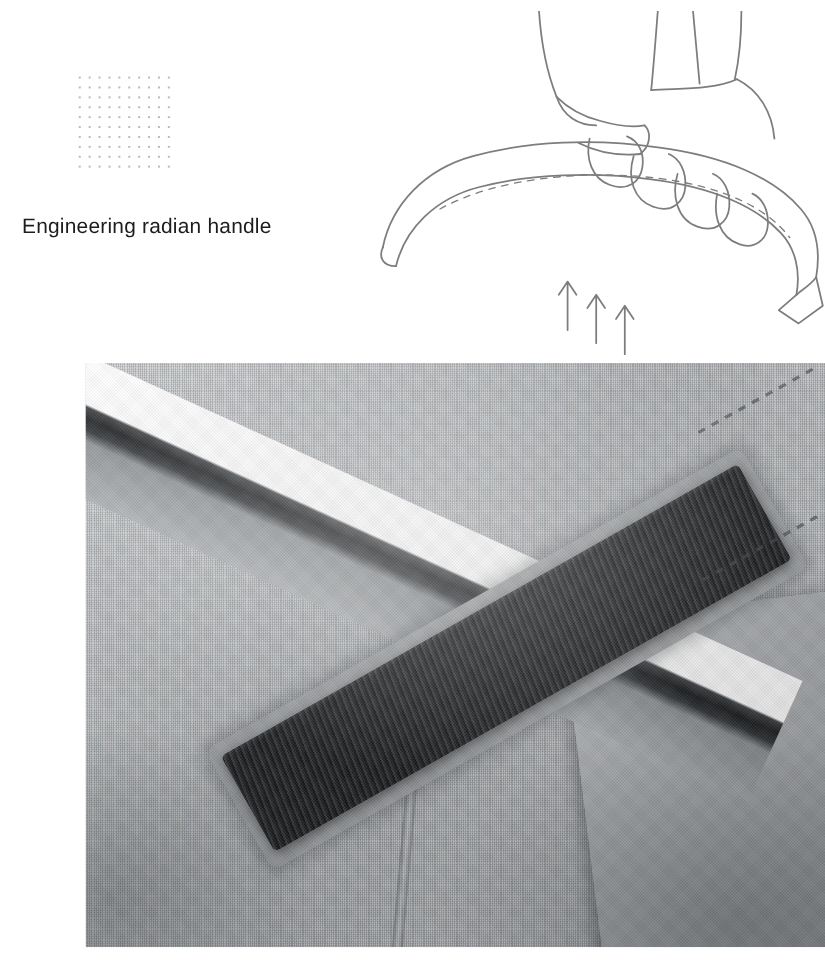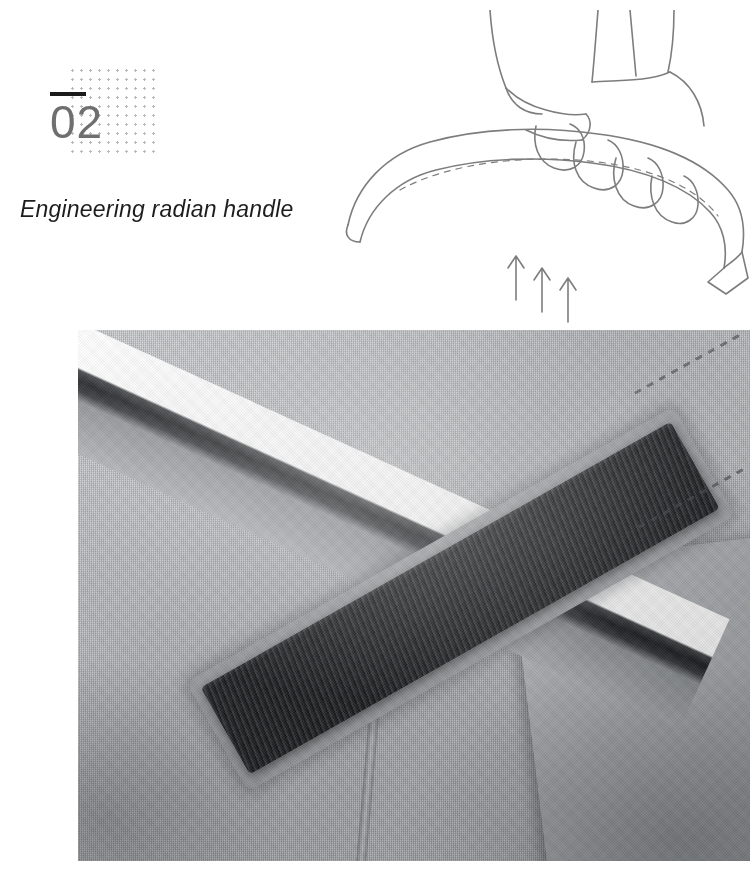--- a/index.html
+++ b/index.html
@@ -61,25 +61,24 @@
     font-weight: 400;
     color: #6f6f6f;
     letter-spacing: 1px;
     font-family: "Liberation Sans", sans-serif;
   }
 
   #section-caption {
     position: absolute;
     left: 20px;
     top: 196px;
-    font-size: 23px;
+    font-size: 19px;
     color: #1d1d1d;
     letter-spacing: .2px;
     white-space: nowrap;
-    font-style: italic;
   }
 
   #line-drawing {
     position: absolute;
     left: 330px;
     top: 10px;
     width: 420px;
     height: 320px;
   }
 
@@ -199,24 +198,20 @@
     pointer-events: none;
   }
 </style>
 </head>
 <body>
 
 <div id="top-section">
 
   <div id="dot-grid"></div>
 
-  <div id="section-number-wrap">
-    <div id="number-rule"></div>
-    <div id="section-number">02</div>
-  </div>
 
   <div id="section-caption">Engineering radian handle</div>
 
   <svg id="line-drawing" viewBox="0 0 420 320">
     <g fill="none" stroke="#7d7d7d" stroke-width="1.6" stroke-linecap="round" stroke-linejoin="round">
 
       <path d="M160 0 C162 30 168 58 176 78"></path>
       <path d="M268 0 C266 26 264 52 262 72"></path>
       <path d="M300 0 C302 24 304 46 306 66"></path>
       <path d="M344 0 C344 22 342 44 338 62"></path>

